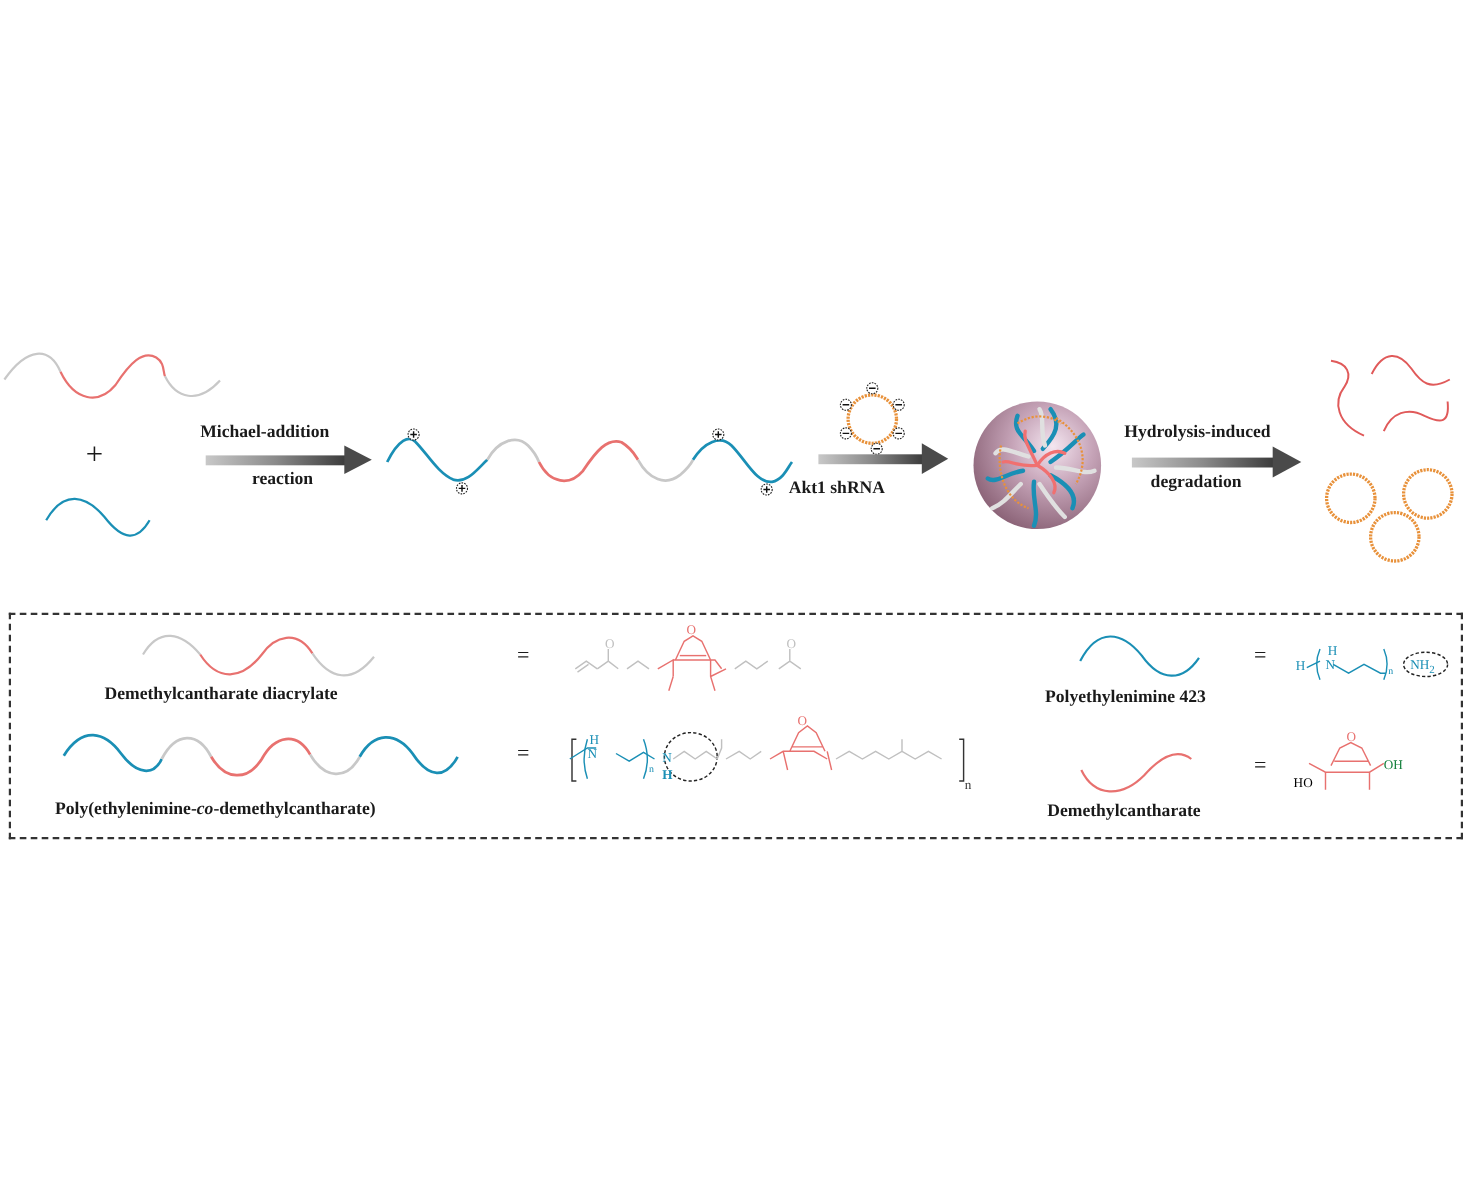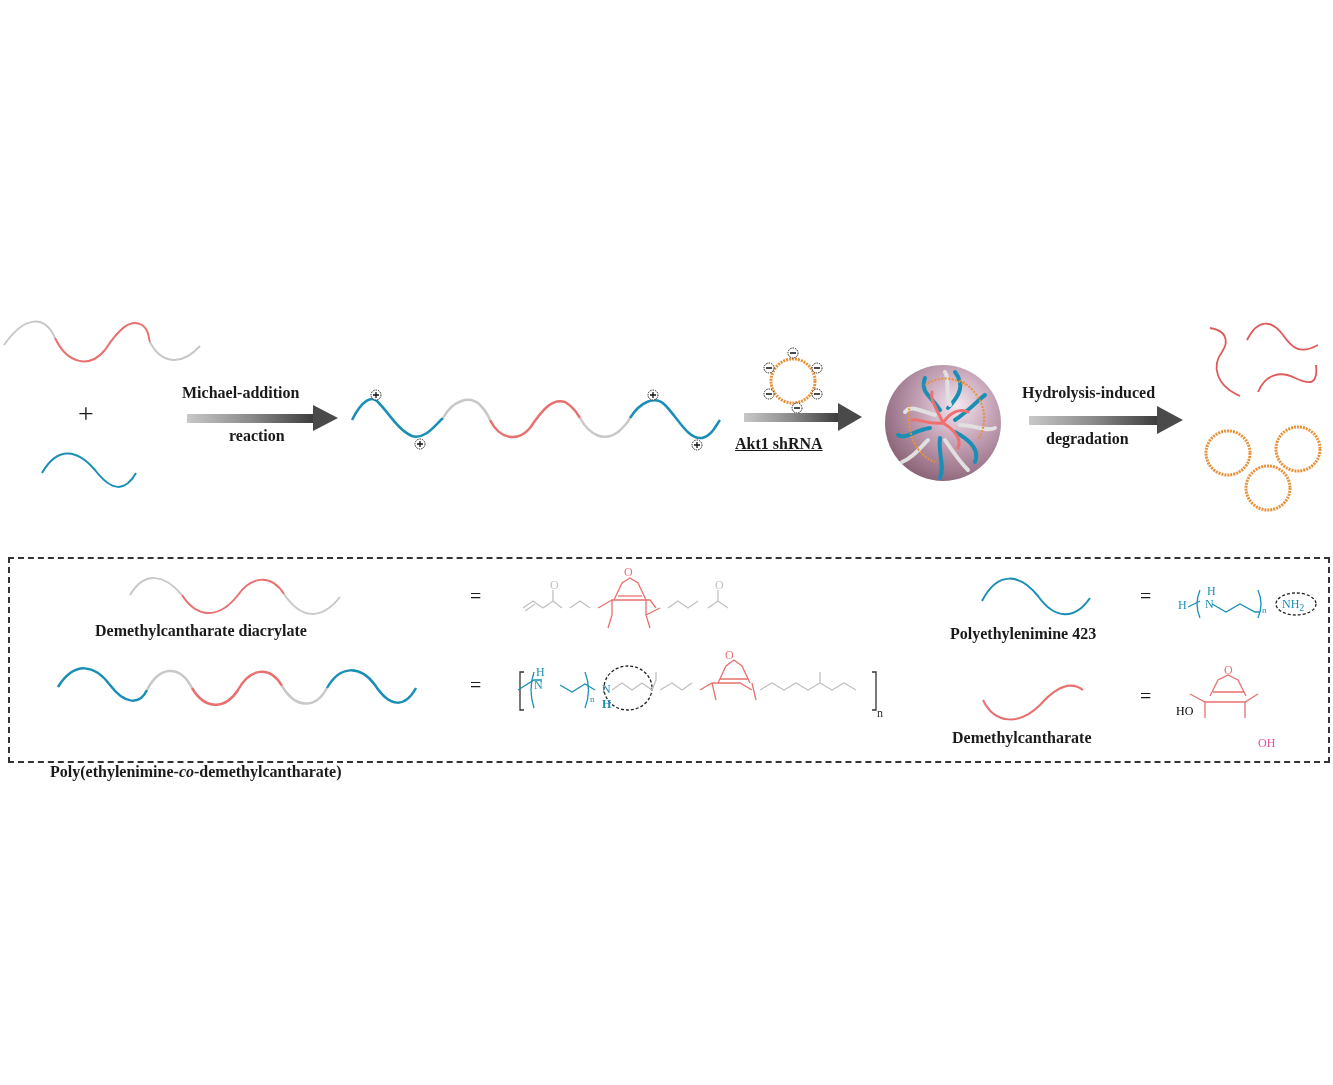--- a/index.html
+++ b/index.html
@@ -181,31 +181,31 @@
     <path d="M1205,702 L1205,718 M1245,702 L1245,718"></path>
     <path d="M1210,696 L1218,680 L1228,675 L1238,680 L1246,696 M1213,692 L1244,692"></path>
   </g>
 </svg>
 
 <div class="label" style="left:78px; top:398px; font-size:28px; font-weight:normal;">+</div>
 
 <div class="label" style="left:182px; top:384px;">Michael-addition</div>
 <div class="label" style="left:215px; top:427px;margin-left:14px;">reaction</div>
 
-<div class="label" style="left:735px; top:435px;text-decoration:underline;">Akt1 shRNA</div>
+<div class="label" style="left:717px; top:435px;">Akt1 shRNA</div>
 
 <div class="label" style="left:1022px; top:384px;">Hydrolysis-induced</div>
 <div class="label" style="left:1046px; top:430px;">degradation</div>
 
 <div class="legend-box"></div>
 
 <div class="label" style="left:95px; top:622px;font-family:Liberation Serif, serif;">Demethylcantharate diacrylate</div>
 <div class="eq" style="left:470px; top:585px;">=</div>
 
-<div class="label" style="left:50px; top:727px;margin-top:36px;">
+<div class="label" style="left:50px; top:727px;">
   <span>Poly(ethylenimine-</span><i>co</i><span>-demethylcantharate)</span>
 </div>
 <div class="eq" style="left:470px; top:674px;">=</div>
 
 <div class="label" style="left:950px; top:625px;">Polyethylenimine 423</div>
 <div class="eq" style="left:1140px; top:585px;">=</div>
 
 <div class="label" style="left:952px; top:729px;">Demethylcantharate</div>
 <div class="eq" style="left:1140px; top:685px;">=</div>
 
@@ -221,14 +221,14 @@
 
 <span class="chem" style="position:absolute; left:536px; top:665px; color:#1a8fb5;">H</span>
 <span class="chem" style="position:absolute; left:534px; top:678px; color:#1a8fb5;">N</span>
 <span class="chem" style="position:absolute; left:602px; top:682px; color:#1a8fb5;">N</span>
 <span class="chem" style="position:absolute; left:602px; top:697px; color:#1a8fb5; font-weight:bold;">H</span>
 <span class="chem" style="position:absolute; left:590px; top:694px; color:#1a8fb5; font-size:9px;">n</span>
 <span class="chem" style="position:absolute; left:877px; top:706px; color:#333;">n</span>
 <span class="chem" style="position:absolute; left:725px; top:648px; color:#e8716f;">O</span>
 
 <span class="chem" style="position:absolute; left:1176px; top:688px; color:#000000;margin-top:16px;">HO</span>
-<span class="chem" style="position:absolute; left:1258px; top:688px; color:#ec4899;margin-top:48px;">OH</span>
+<span class="chem" style="position:absolute; left:1258px; top:688px; color:#15803d;">OH</span>
 <span class="chem" style="position:absolute; left:1224px; top:663px; color:#e8716f;">O</span>
 
 </body></html>

